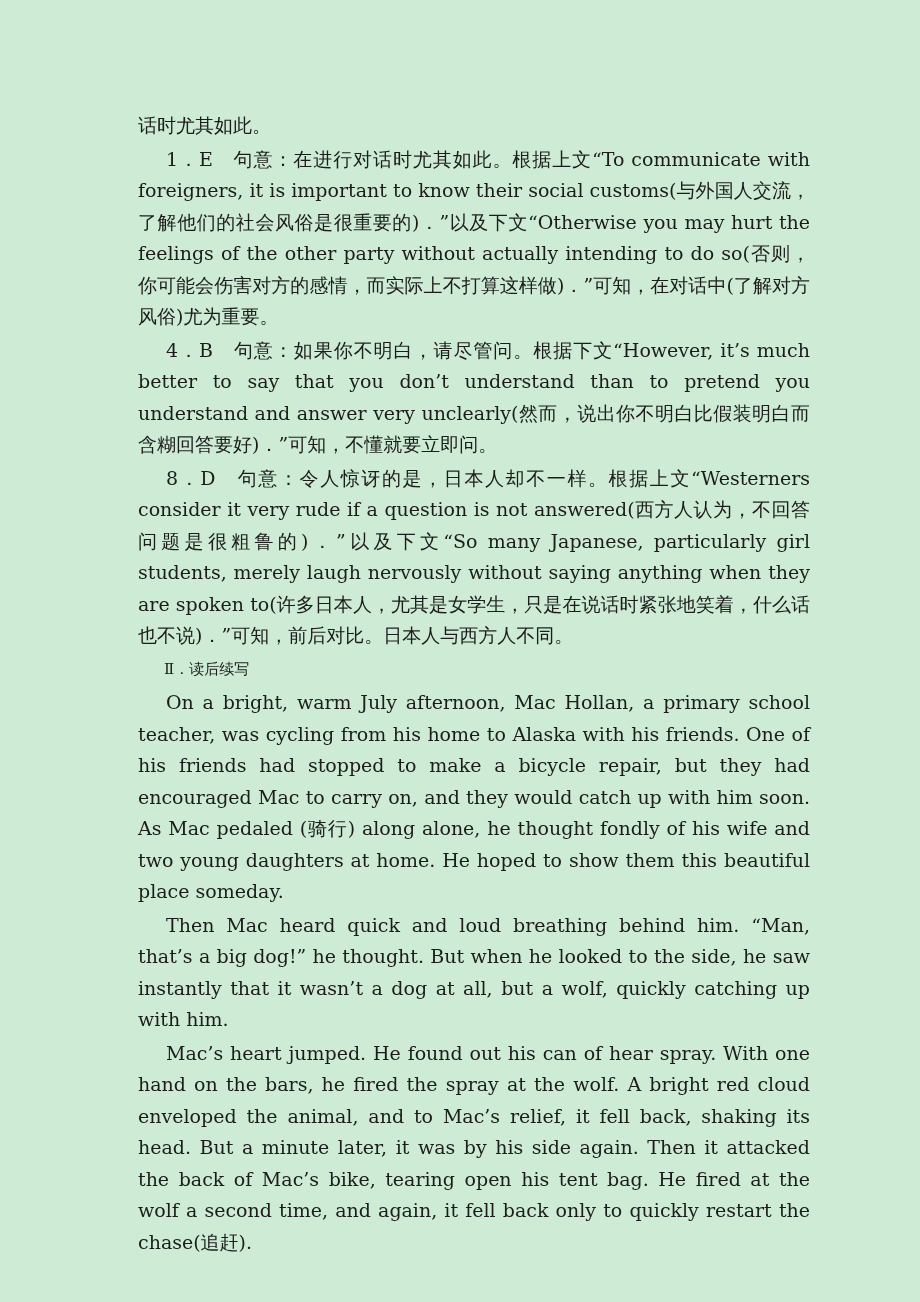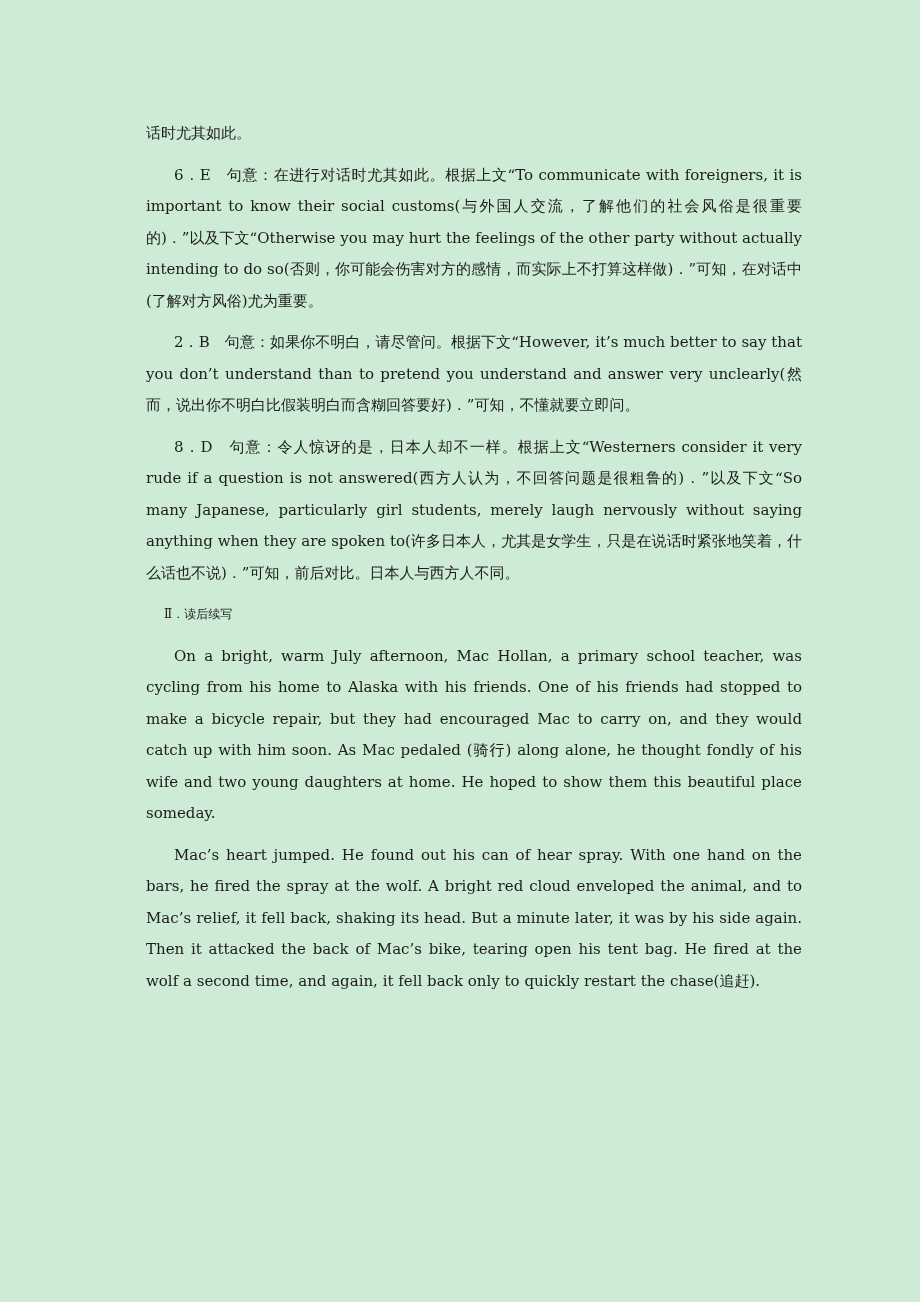--- a/index.html
+++ b/index.html
@@ -15,45 +15,46 @@
       color: #1c1c1c;
       font-family: "DejaVu Serif", "Liberation Serif", serif;
     }
     .page {
       position: absolute;
       left: 136px;
       top: 108px;
       width: 676px;
     }
     .para {
-      margin: 10px;
-      font-size: 15px;
+      margin: 2px;
+      font-size: 19px;
       line-height: 31.5px;
       text-align: justify;
       text-align-last: left;
       word-spacing: 0px;
       letter-spacing: 0px;
     }
     .para.indent {
       text-indent: 28px;
     }
     .heading {
-      font-size: 12px;
+      font-size: 15px;
       line-height: 31.5px;
       text-indent: 28px;
       margin: 0;
     }
   </style>
 </head>
 <body>
 
 <div class="page">
   <p class="para">话时尤其如此。</p>
 
-  <p class="para indent">6．E　句意：在进行对话时尤其如此。根据上文“To communicate with foreigners, it is important to know their social customs(与外国人交流，了解他们的社会风俗是很重要的)．”以及下文“Otherwise you may hurt the feelings of the other party without actually intending to do so(否则，你可能会伤害对方的感情，而实际上不打算这样做)．”可知，在对话中(了解对方风俗)尤为重要。</p>
-  <p class="para indent">2．B　句意：如果你不明白，请尽管问。根据下文“However, it’s much better to say that you don’t understand than to pretend you understand and answer very unclearly(然而，说出你不明白比假装明白而含糊回答要好)．”可知，不懂就要立即问。</p>
+  <p class="para indent">1．E　句意：在进行对话时尤其如此。根据上文“To communicate with foreigners, it is important to know their social customs(与外国人交流，了解他们的社会风俗是很重要的)．”以及下文“Otherwise you may hurt the feelings of the other party without actually intending to do so(否则，你可能会伤害对方的感情，而实际上不打算这样做)．”可知，在对话中(了解对方风俗)尤为重要。</p>
+  <p class="para indent">4．B　句意：如果你不明白，请尽管问。根据下文“However, it’s much better to say that you don’t understand than to pretend you understand and answer very unclearly(然而，说出你不明白比假装明白而含糊回答要好)．”可知，不懂就要立即问。</p>
   <p class="para indent">8．D　句意：令人惊讶的是，日本人却不一样。根据上文“Westerners consider it very rude if a question is not answered(西方人认为，不回答问题是很粗鲁的)．”以及下文“So many Japanese, particularly girl students, merely laugh nervously without saying anything when they are spoken to(许多日本人，尤其是女学生，只是在说话时紧张地笑着，什么话也不说)．”可知，前后对比。日本人与西方人不同。</p>
 
   <p class="heading">Ⅱ．读后续写</p>
 
   <p class="para indent">On a bright, warm July afternoon, Mac Hollan, a primary school teacher, was cycling from his home to Alaska with his friends. One of his friends had stopped to make a bicycle repair, but they had encouraged Mac to carry on, and they would catch up with him soon. As Mac pedaled (骑行) along alone, he thought fondly of his wife and two young daughters at home. He hoped to show them this beautiful place someday.</p>
+  <p class="para indent">Then Mac heard quick and loud breathing behind him. “Man, that’s a big dog!” he thought. But when he looked to the side, he saw instantly that it wasn’t a dog at all, but a wolf, quickly catching up with him.</p>
   <p class="para indent">Mac’s heart jumped. He found out his can of hear spray. With one hand on the bars, he fired the spray at the wolf. A bright red cloud enveloped the animal, and to Mac’s relief, it fell back, shaking its head. But a minute later, it was by his side again. Then it attacked the back of Mac’s bike, tearing open his tent bag. He fired at the wolf a second time, and again, it fell back only to quickly restart the chase(追赶).</p>
 </div>
 
 </body></html>

